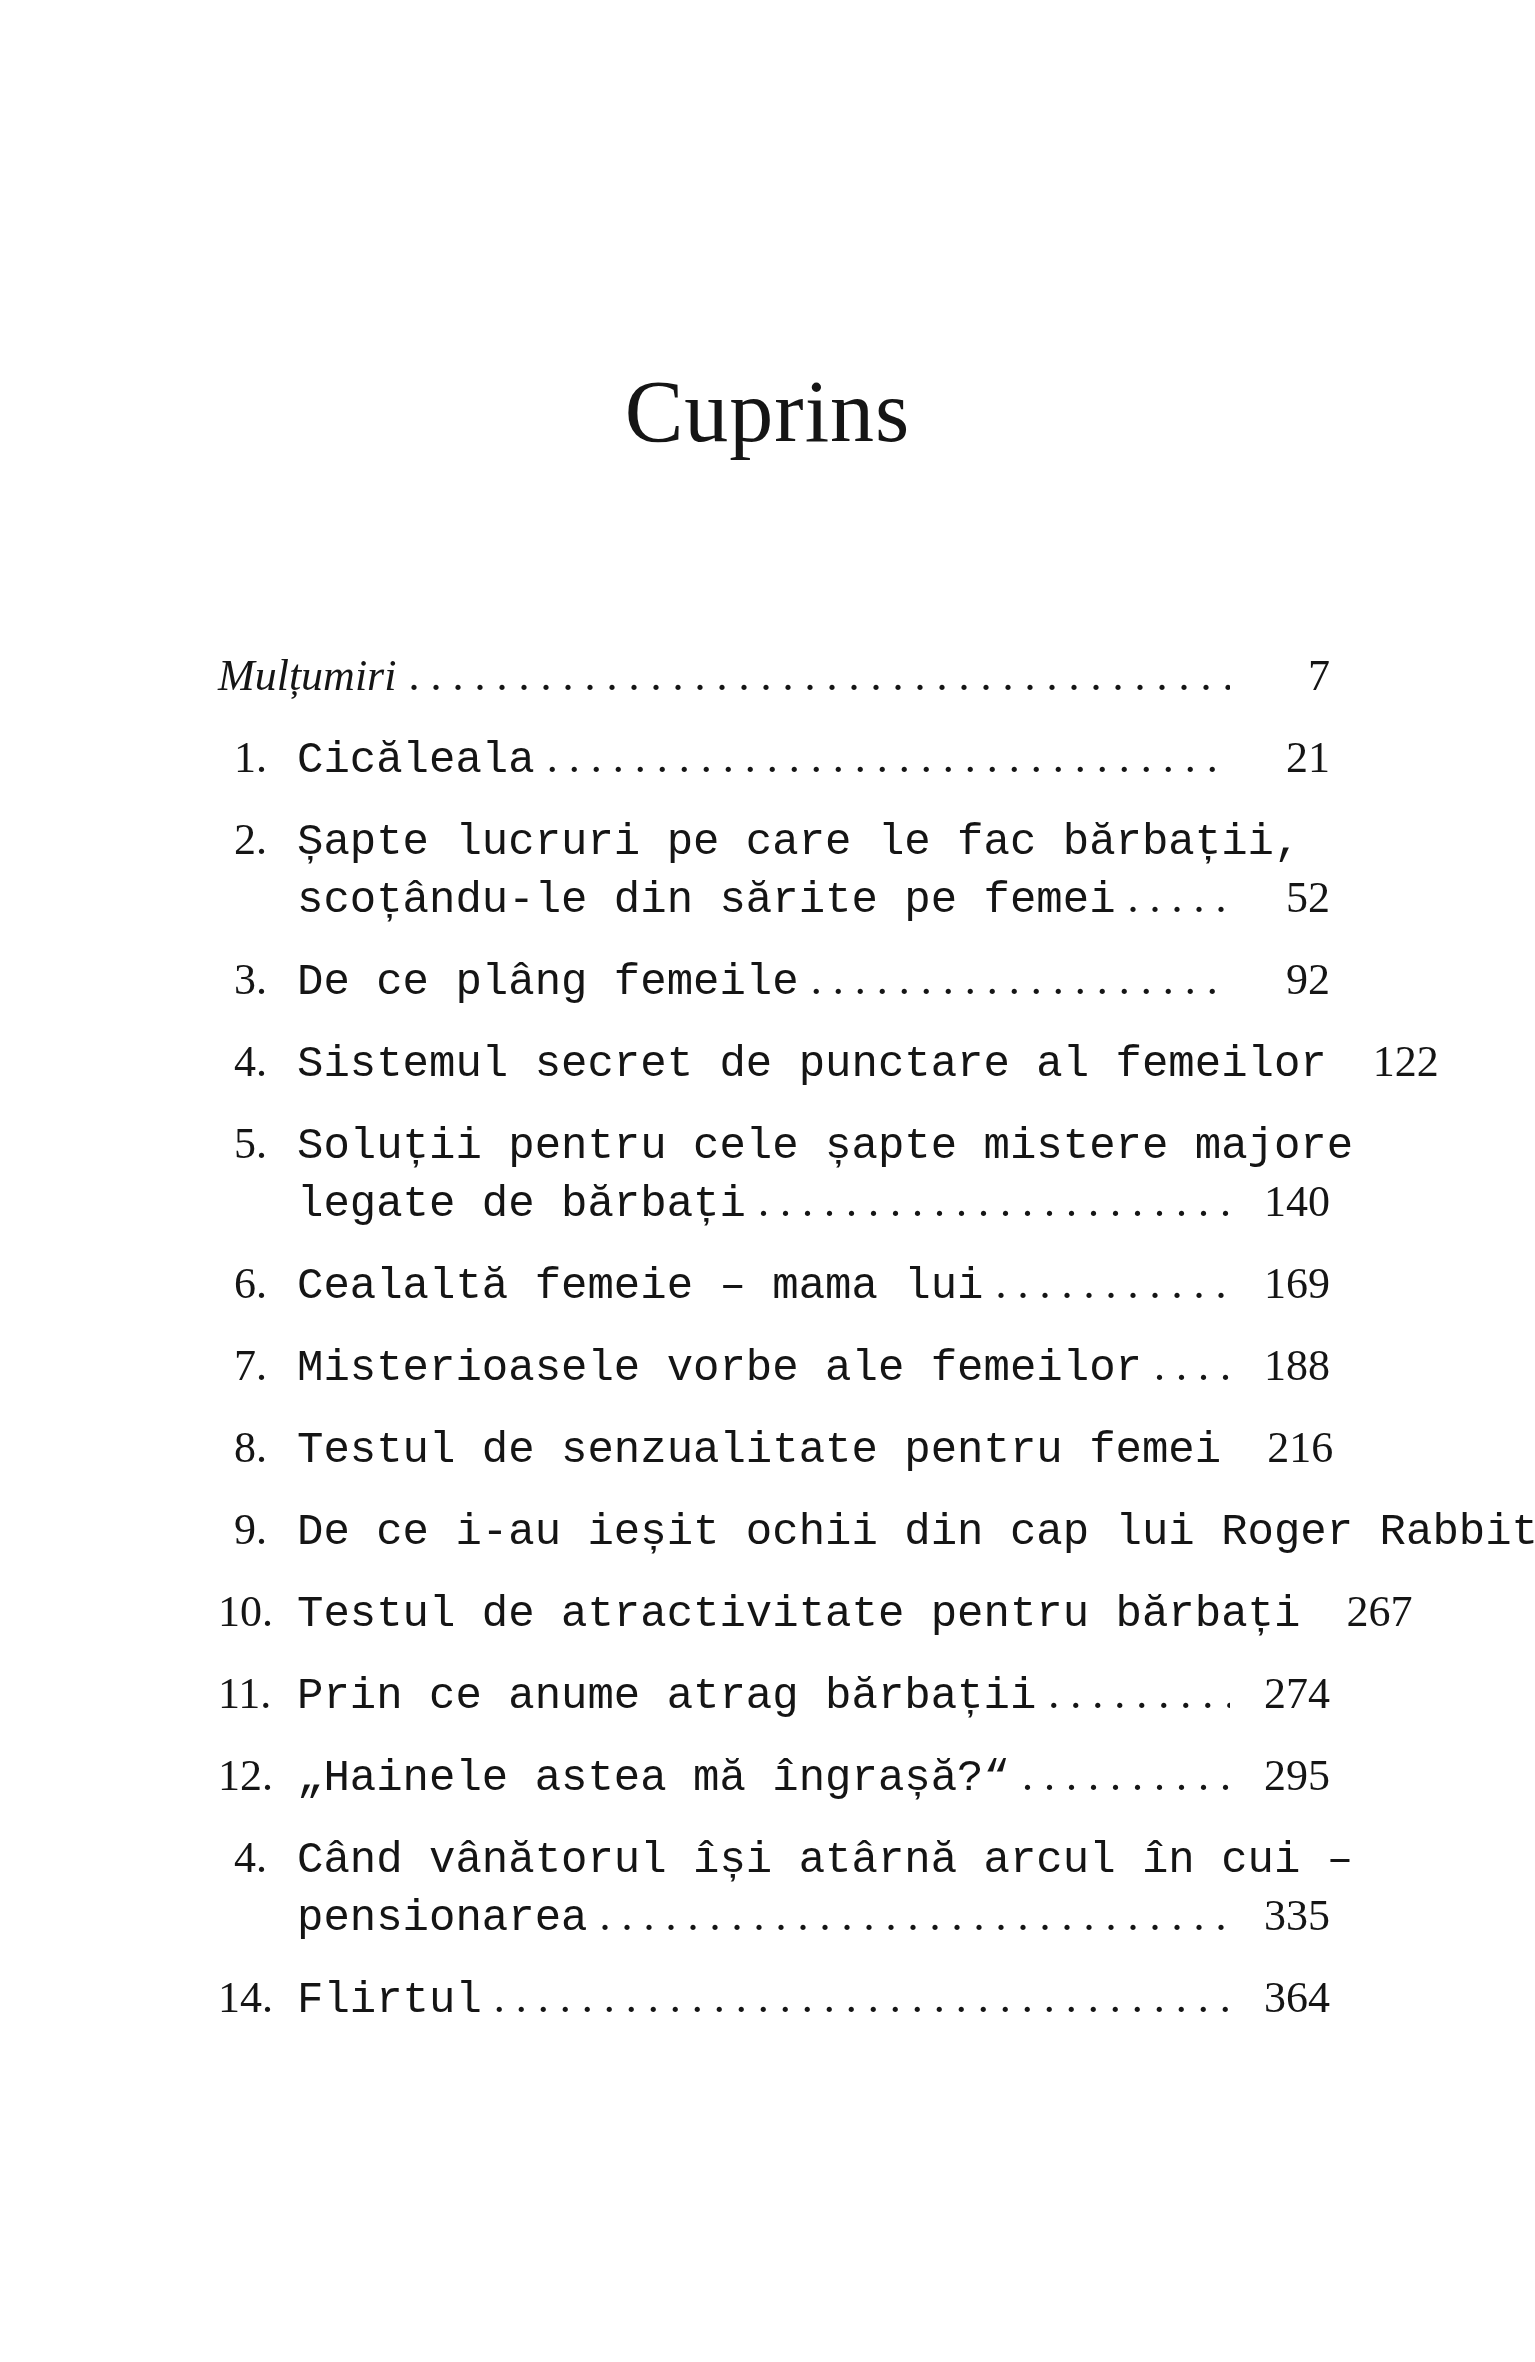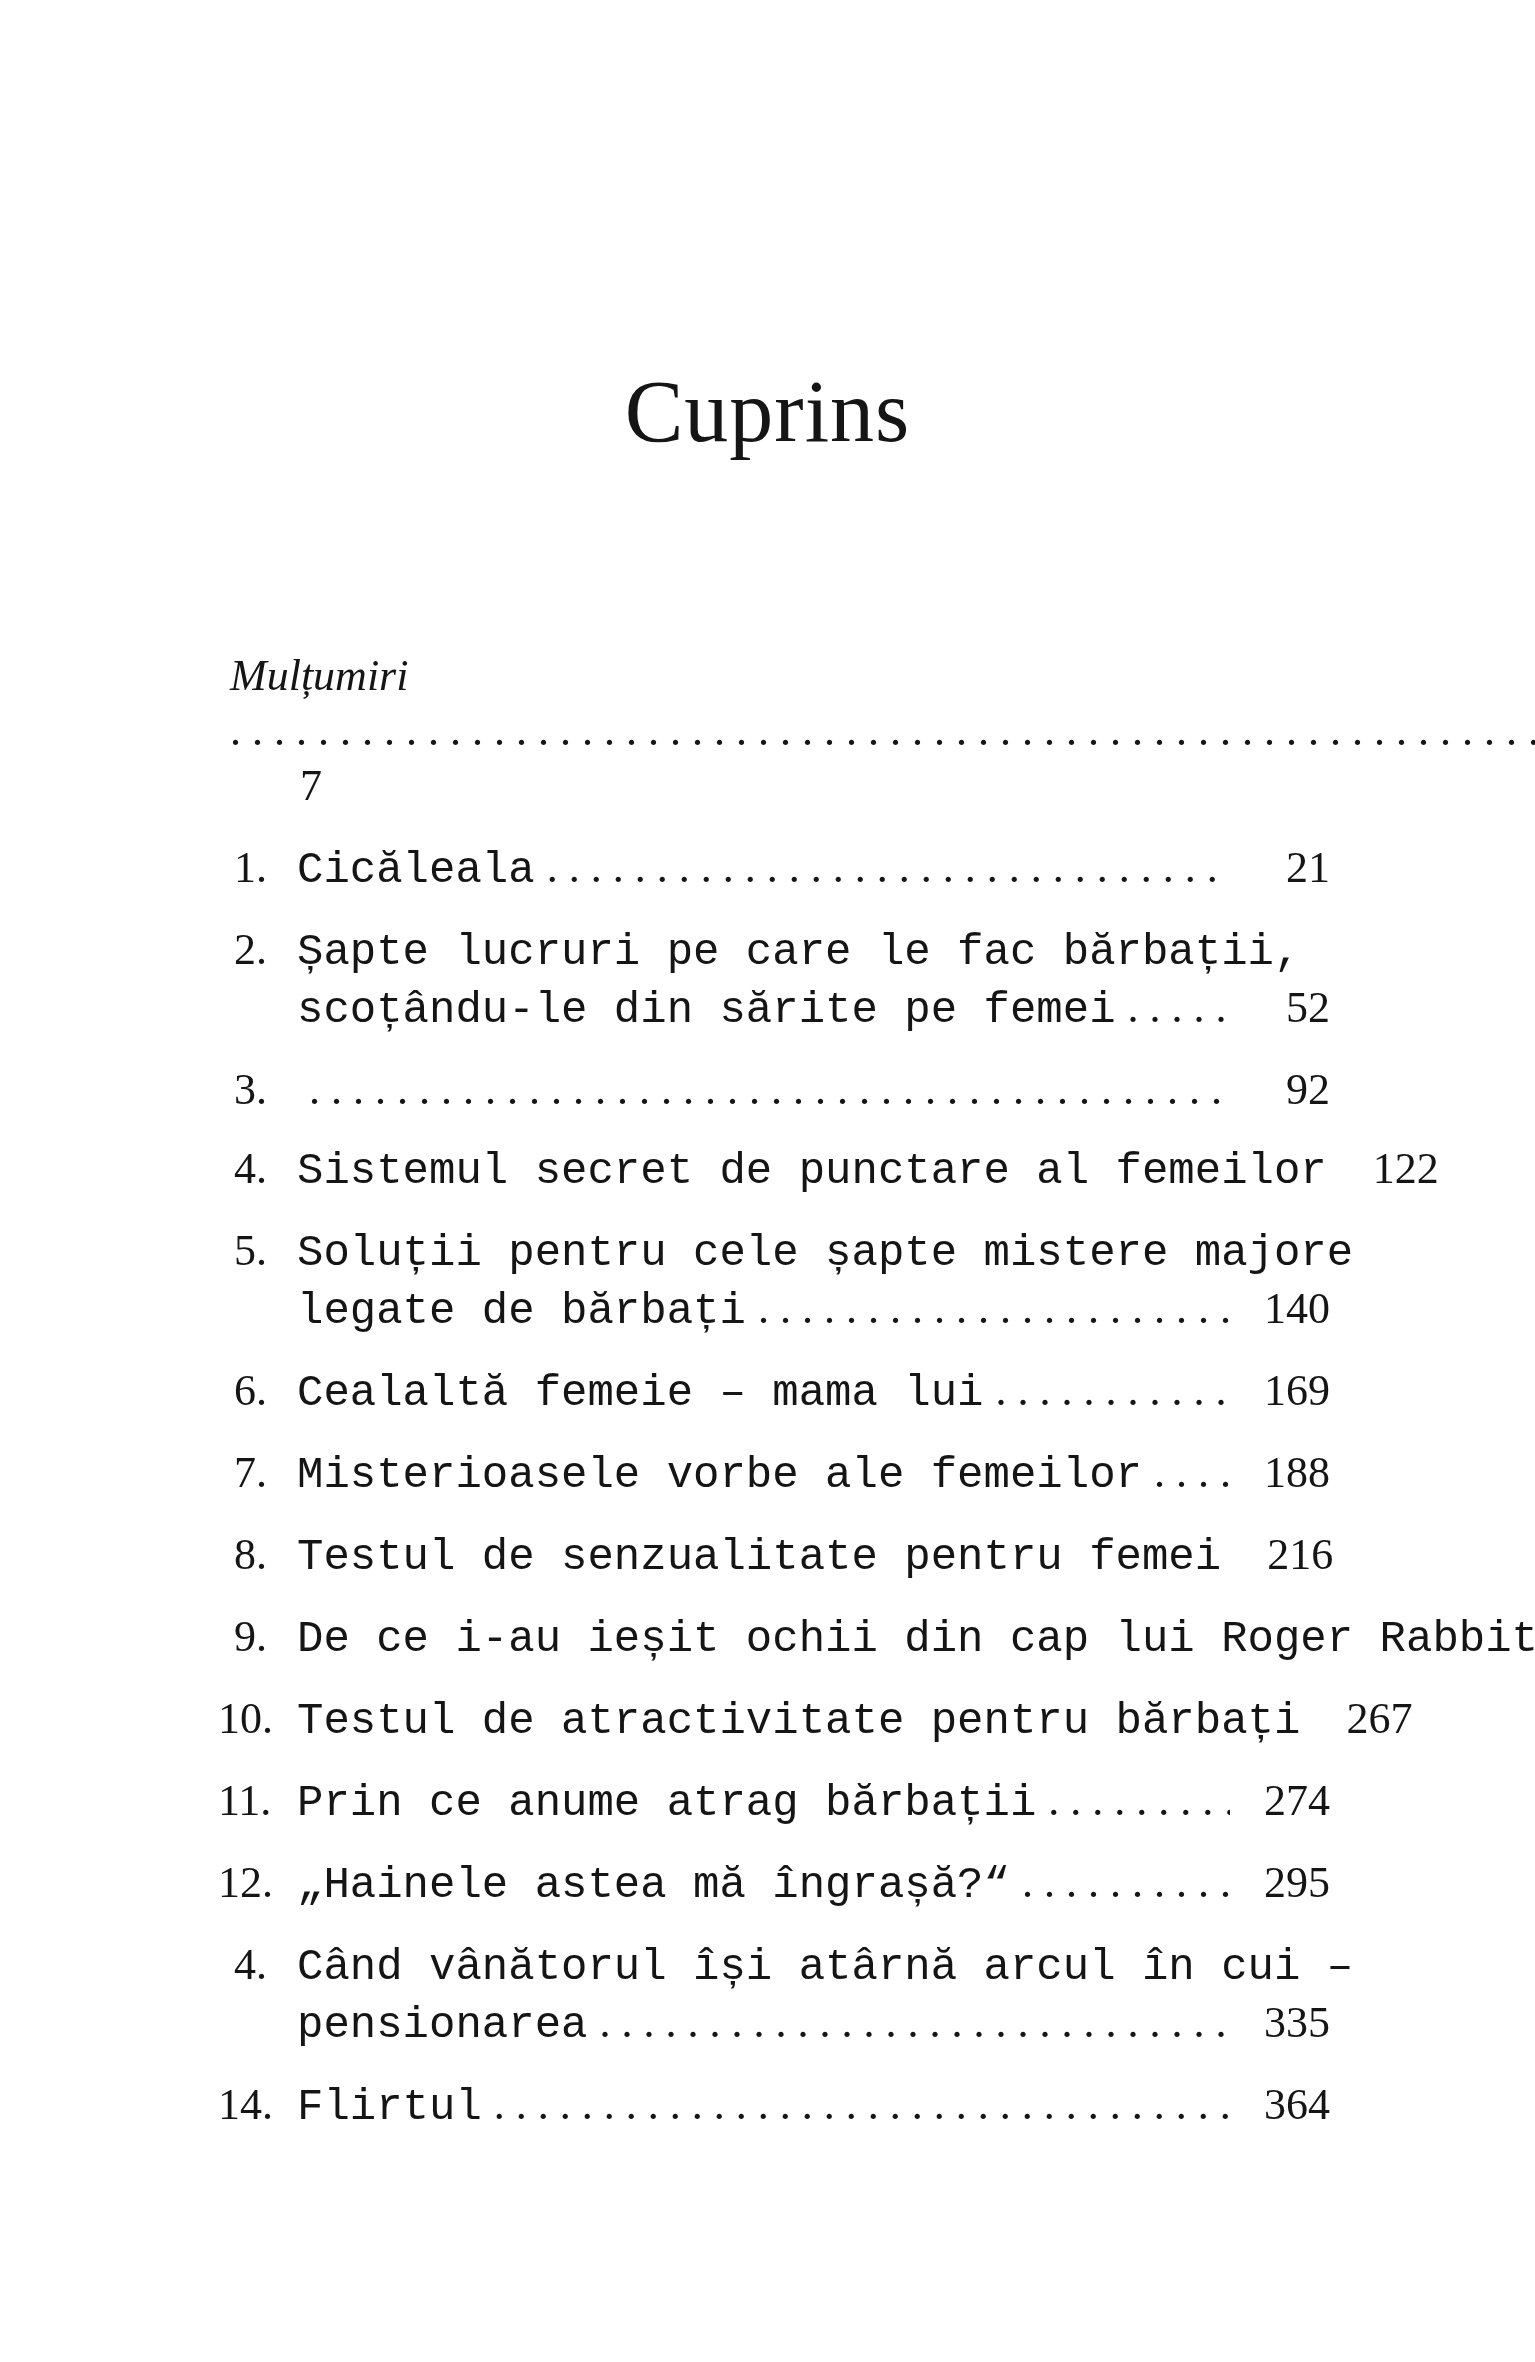--- a/index.html
+++ b/index.html
@@ -32,21 +32,20 @@
     width: 1112px;
   }
   .row {
     display: flex;
     align-items: baseline;
     font-size: 44px;
     line-height: 55px;
   }
   .front-row {
     margin-bottom: 27px;
-    flex-direction: column;
   }
   .front-label {
     font-style: italic;
     flex: none;
   }
   .entry {
     margin-bottom: 24px;
   }
   .line {
     display: flex;
@@ -115,20 +114,21 @@
         <div class="line">
           <span class="indent"></span>
           <span class="text">scoțându-le din sărite pe femei</span>
           <span class="leader"></span>
           <span class="pagenum">52</span>
         </div>
       </div>
       <div class="entry">
         <div class="line">
           <span class="num">3.</span>
+          <span class="text">De ce plâng femeile</span>
           <span class="leader"></span>
           <span class="pagenum">92</span>
         </div>
       </div>
       <div class="entry">
         <div class="line">
           <span class="num">4.</span>
           <span class="text">Sistemul secret de punctare al femeilor</span>
           <span class="leader"></span>
           <span class="pagenum">122</span>

